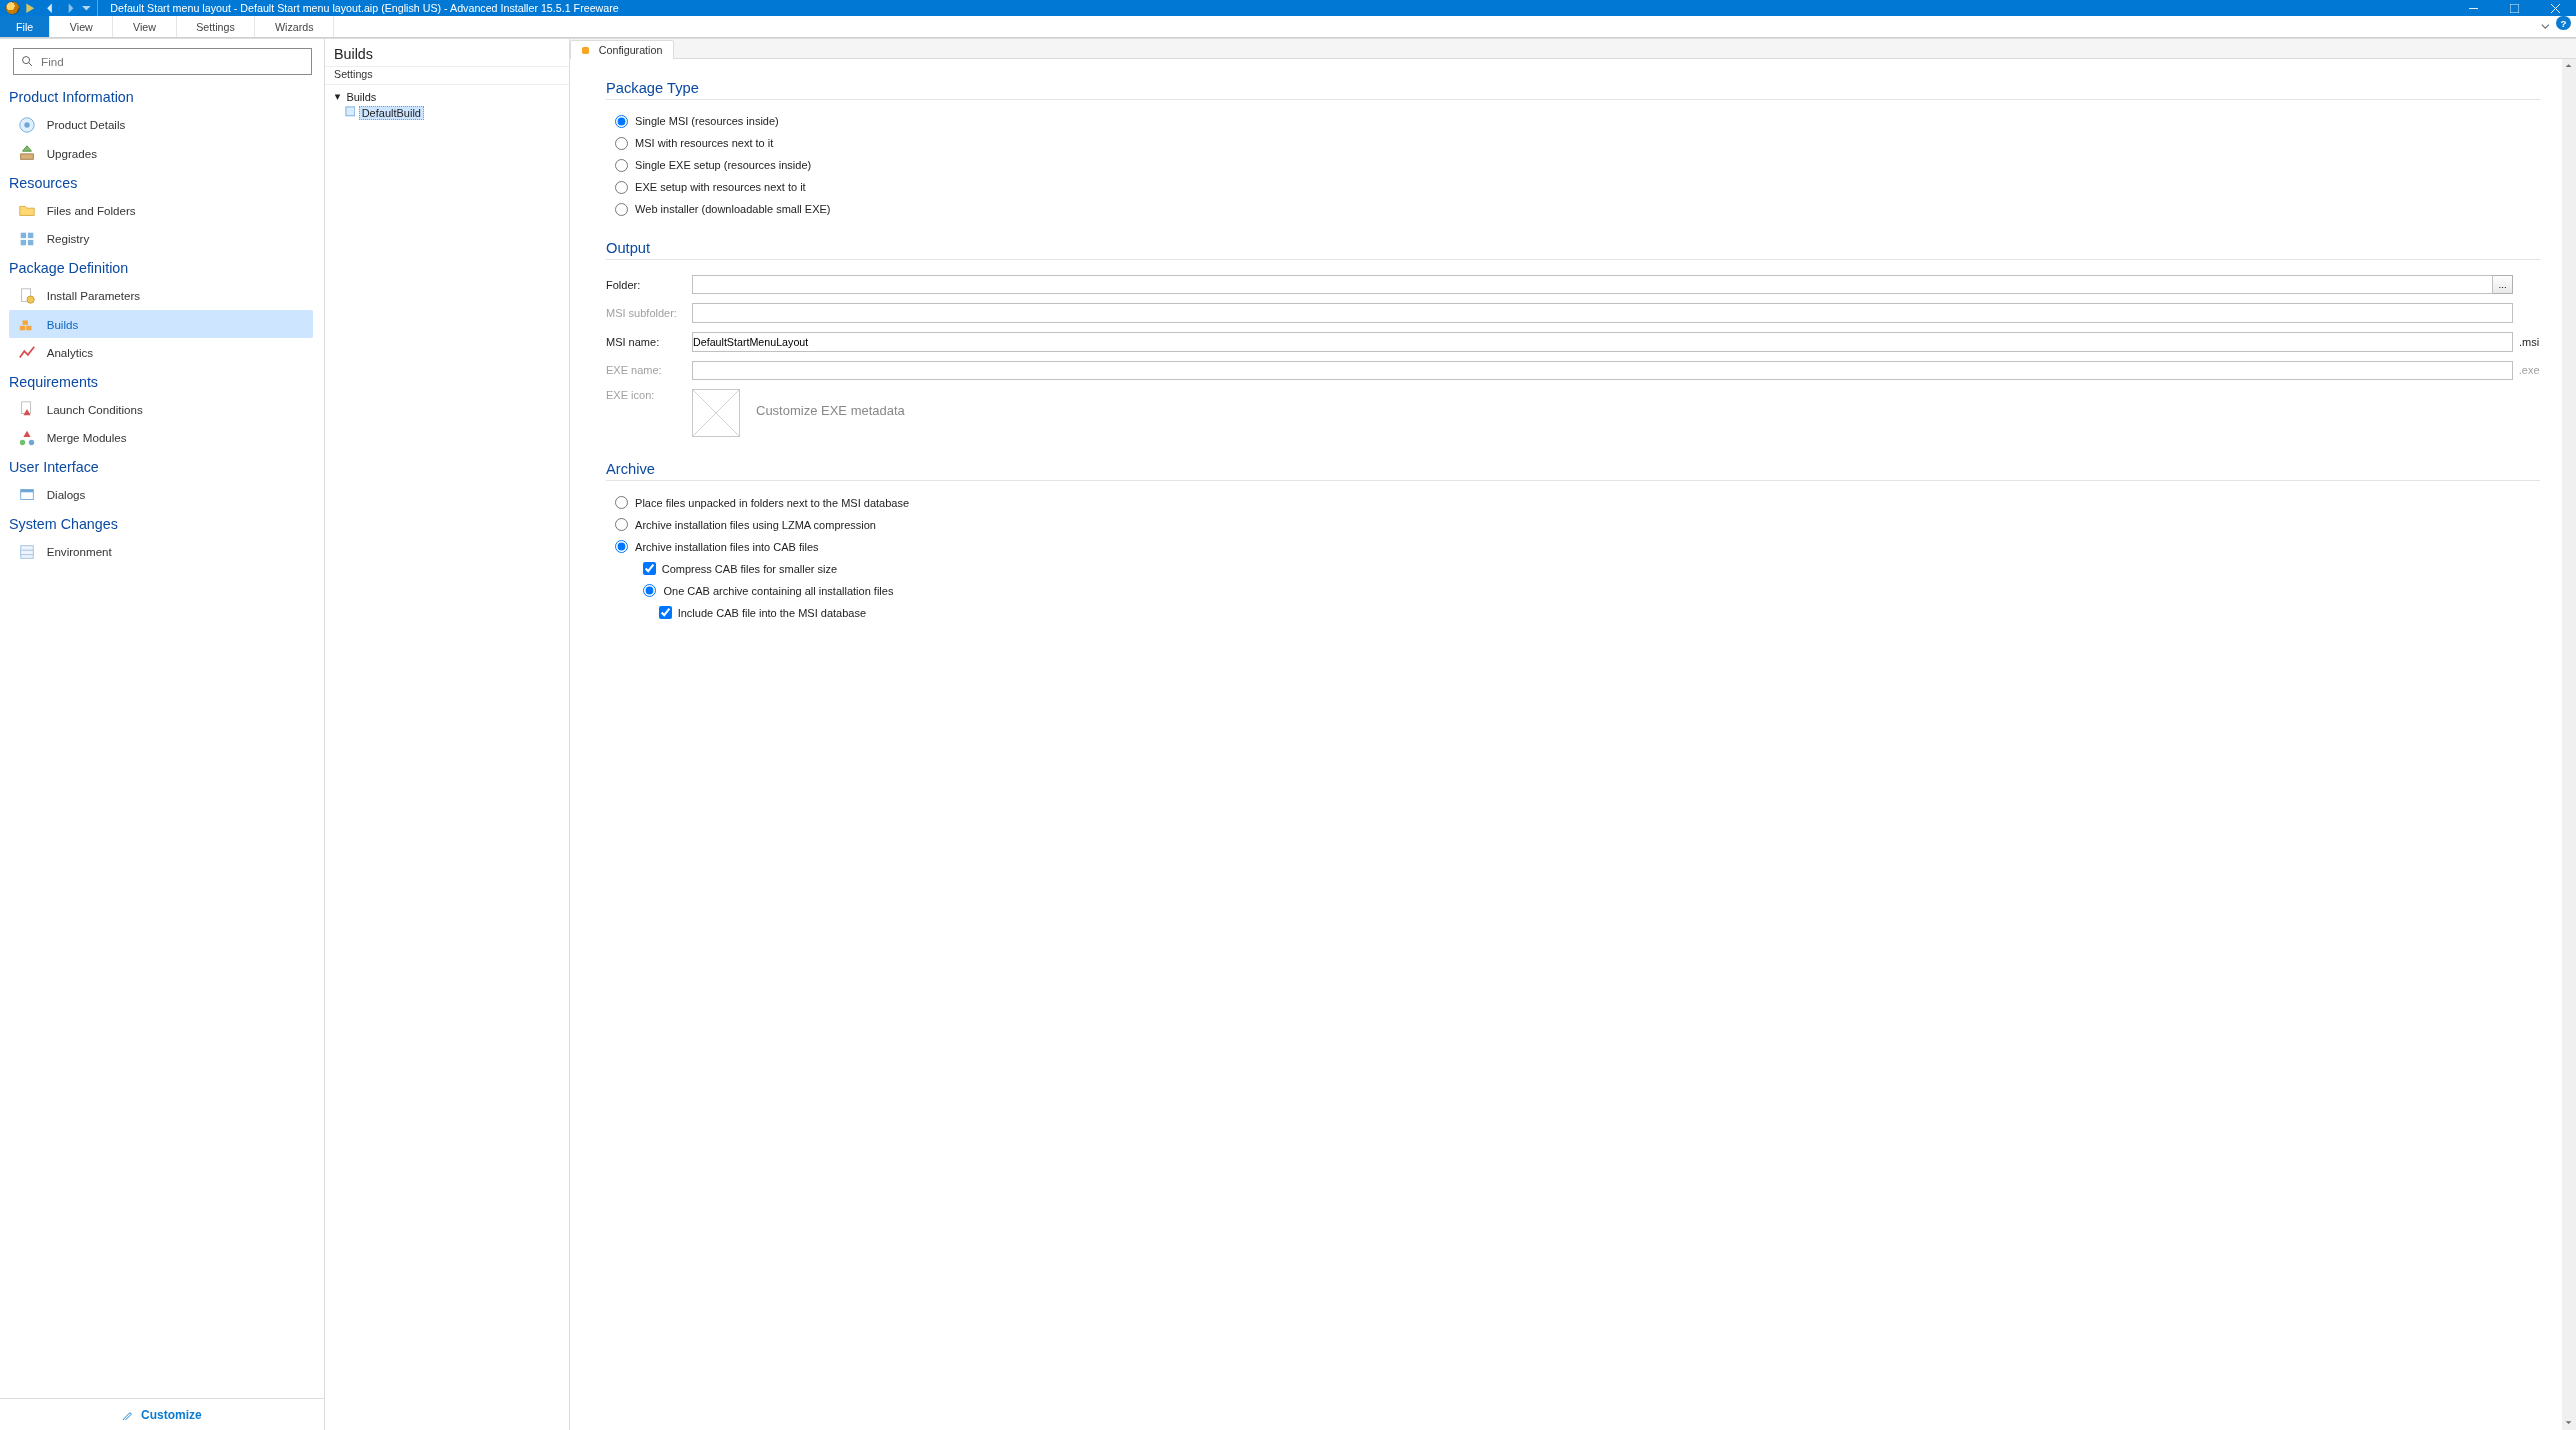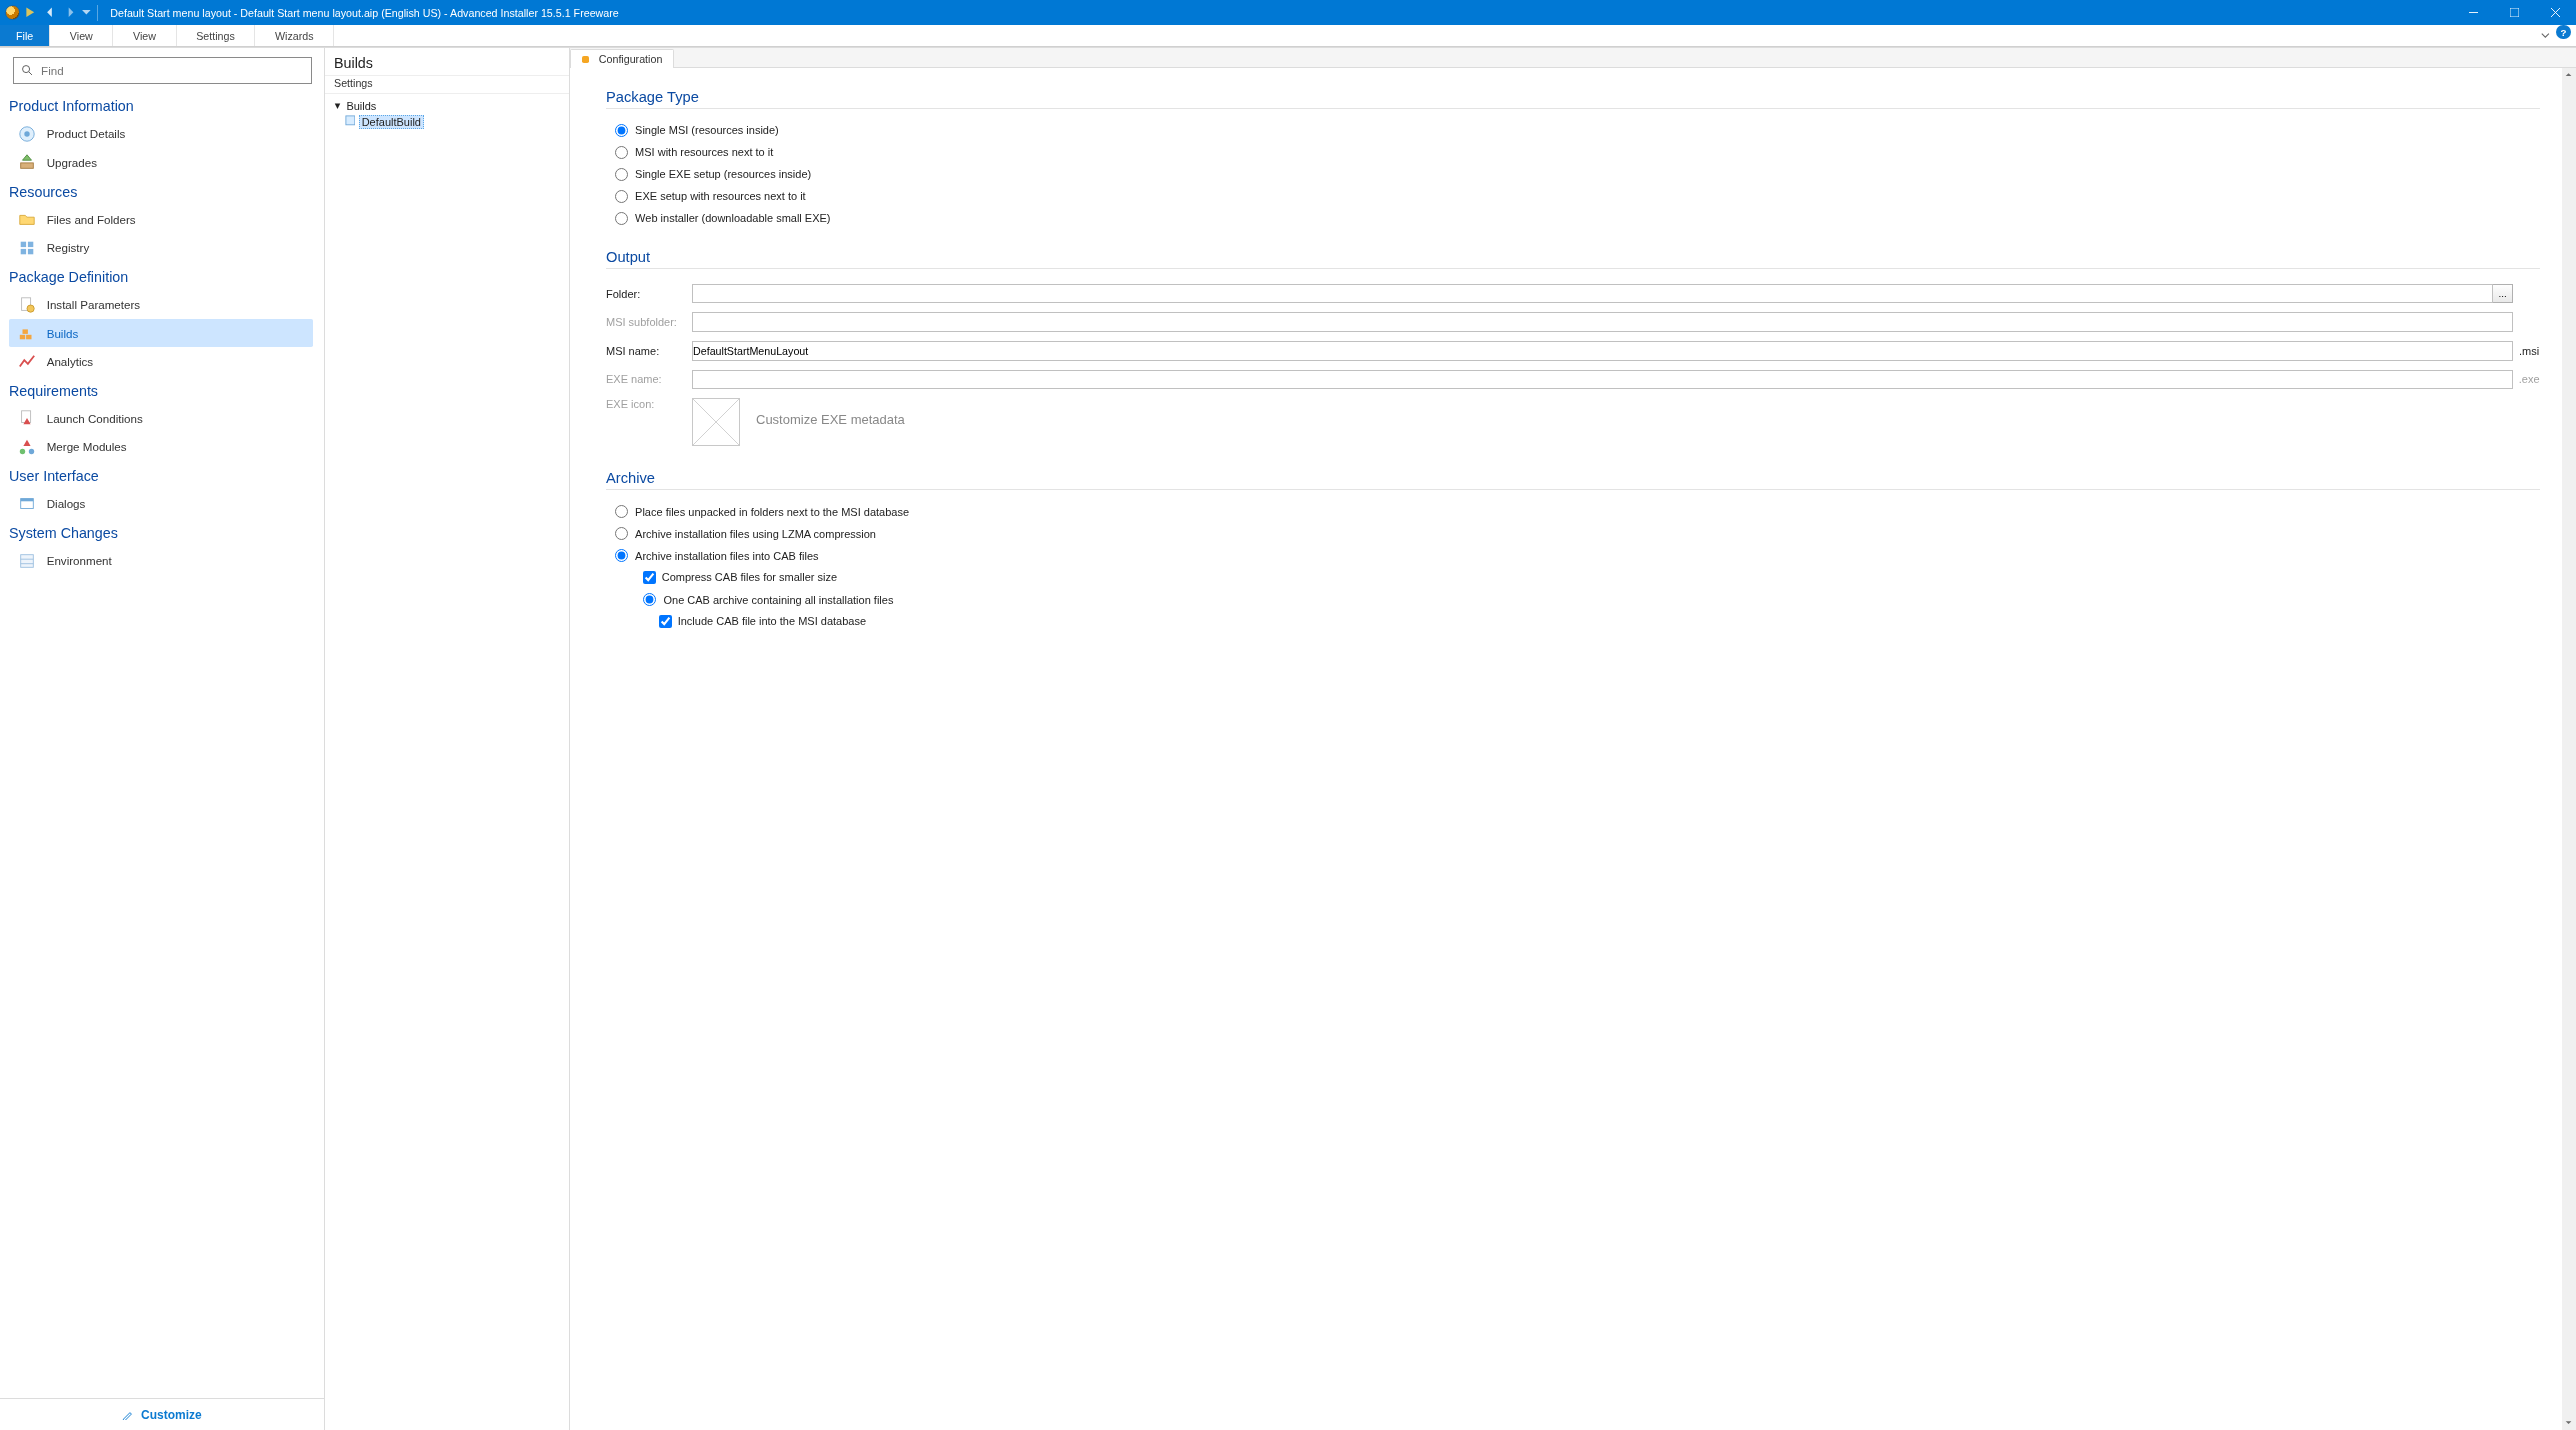--- a/index.html
+++ b/index.html
@@ -1,20 +1,20 @@
 <!DOCTYPE html>
 <html style="font-size:14.3px"><head>
 <meta charset="utf-8">
 <style>
 * { box-sizing: border-box; margin: 0; padding: 0; font-family: "Segoe UI", Tahoma, sans-serif; }
 html, body { height: 100%; overflow: hidden; }
 body { display: flex; flex-direction: column; background: #fff; font-size: 11px; color: #222; }
 
 
-.titlebar { height: 25px; background: #0078d4; color: #fff; display: flex; align-items: center; padding-left: 5.3px; }
+.titlebar { height: 16px; background: #0078d4; color: #fff; display: flex; align-items: center; padding-left: 5.3px; }
 .titlebar .tb-icons { display: flex; align-items: center; gap: 1.8px; }
 .tb-appicon { width: 14.3px; height: 14.3px; border-radius: 50%; background: radial-gradient(circle at 35% 35%, #ffd66b 0 35%, #c97a00 36% 70%, #7b4a00 71% 100%); border: 0.9px solid #1a66a5; }
 .tb-nav { width: 18px; height: 18px; display: flex; align-items: center; justify-content: center; opacity: .85; }
 .tb-nav svg { width: 12.5px; height: 12.5px; fill: #fff; }
 .titlebar .tb-title { margin-left: 9px; font-size: 10.7px; }
 .titlebar .tb-spacer { flex: 1; }
 .win-btn { width: 41px; height: 25px; display: flex; align-items: center; justify-content: center; }
 .win-btn svg { width: 9px; height: 9px; stroke: #fff; stroke-width: 1; fill: none; }
 
 
@@ -53,21 +53,21 @@
 
 
 .rightpane { flex: 1; display: flex; flex-direction: column; min-width: 0; }
 .tabstrip { height: 19.6px; border-bottom: 0.9px solid #dcdcdc; background: #f5f5f5; display: flex; }
 .tabstrip .tab { height: 19.6px; border: 0.9px solid #dcdcdc; border-bottom: none; background: #fff; display: flex; align-items: center; gap: 10px; padding: 0 10.7px; font-size: 10.7px; color: #333; position: relative; top: 0.9px; border-radius: 1.8px 1.8px 0 0; }
 .tab .dot { width: 7.1px; height: 7.1px; border-radius: 1.8px; background: #f5a623; }
 .rcontent { flex: 1; overflow: auto; padding: 16px 36px 27px 36px; position: relative; }
 .rcontent .section-title { color: #0b4aa2; font-size: 14.7px; margin: 5.3px 0 10.7px; border-bottom: 0.9px solid #e3e3e3; padding-bottom: 2.7px; }
 .radio-row { display: flex; align-items: center; gap: 7.1px; padding: 4.5px 0 4.5px 9px; font-size: 11px; }
 .radio-row input, .check-row input { margin: 0; }
-.check-row { display: flex; gap: 5.3px; padding: 4.5px 0 4.5px 21.4px; font-size: 11px; }
+.check-row { display: flex; align-items: center; gap: 5.3px; padding: 4.5px 0 4.5px 21.4px; font-size: 11px; }
 .form-row { display: flex; align-items: center; padding: 4.5px 0; }
 .form-row .lbl { width: 86px; font-size: 11px; }
 .form-row .lbl.disabled { color: #a0a0a0; }
 .form-row input[type=text] { flex: 1; height: 19.6px; border: 0.9px solid #c0c0c0; padding: 0 0; font-size: 10.7px; }
 .form-row input[disabled] { background: #fff; color: #555; }
 .form-row .suffix { width: 27px; padding-left: 5.3px; font-size: 11px; text-align: center; }
 .form-row .suffix.disabled { color: #a0a0a0; }
 .browse-btn { width: 19.6px; height: 19.6px; border: 0.9px solid #b0b0b0; background: linear-gradient(#fefefe,#e9e9e9); margin-left: 0; border-left: none; display: flex; align-items: center; justify-content: center; font-size: 9.8px; }
 .icon-ph { width: 48px; height: 48px; border: 0.9px solid #c8c8c8; background: linear-gradient(135deg, transparent 49%, #d2d2d2 49% 51%, transparent 51%), linear-gradient(45deg, transparent 49%, #d2d2d2 49% 51%, transparent 51%); }
 .exe-meta { color: #888; font-size: 13px; margin-left: 16px; margin-top: 14px; }

